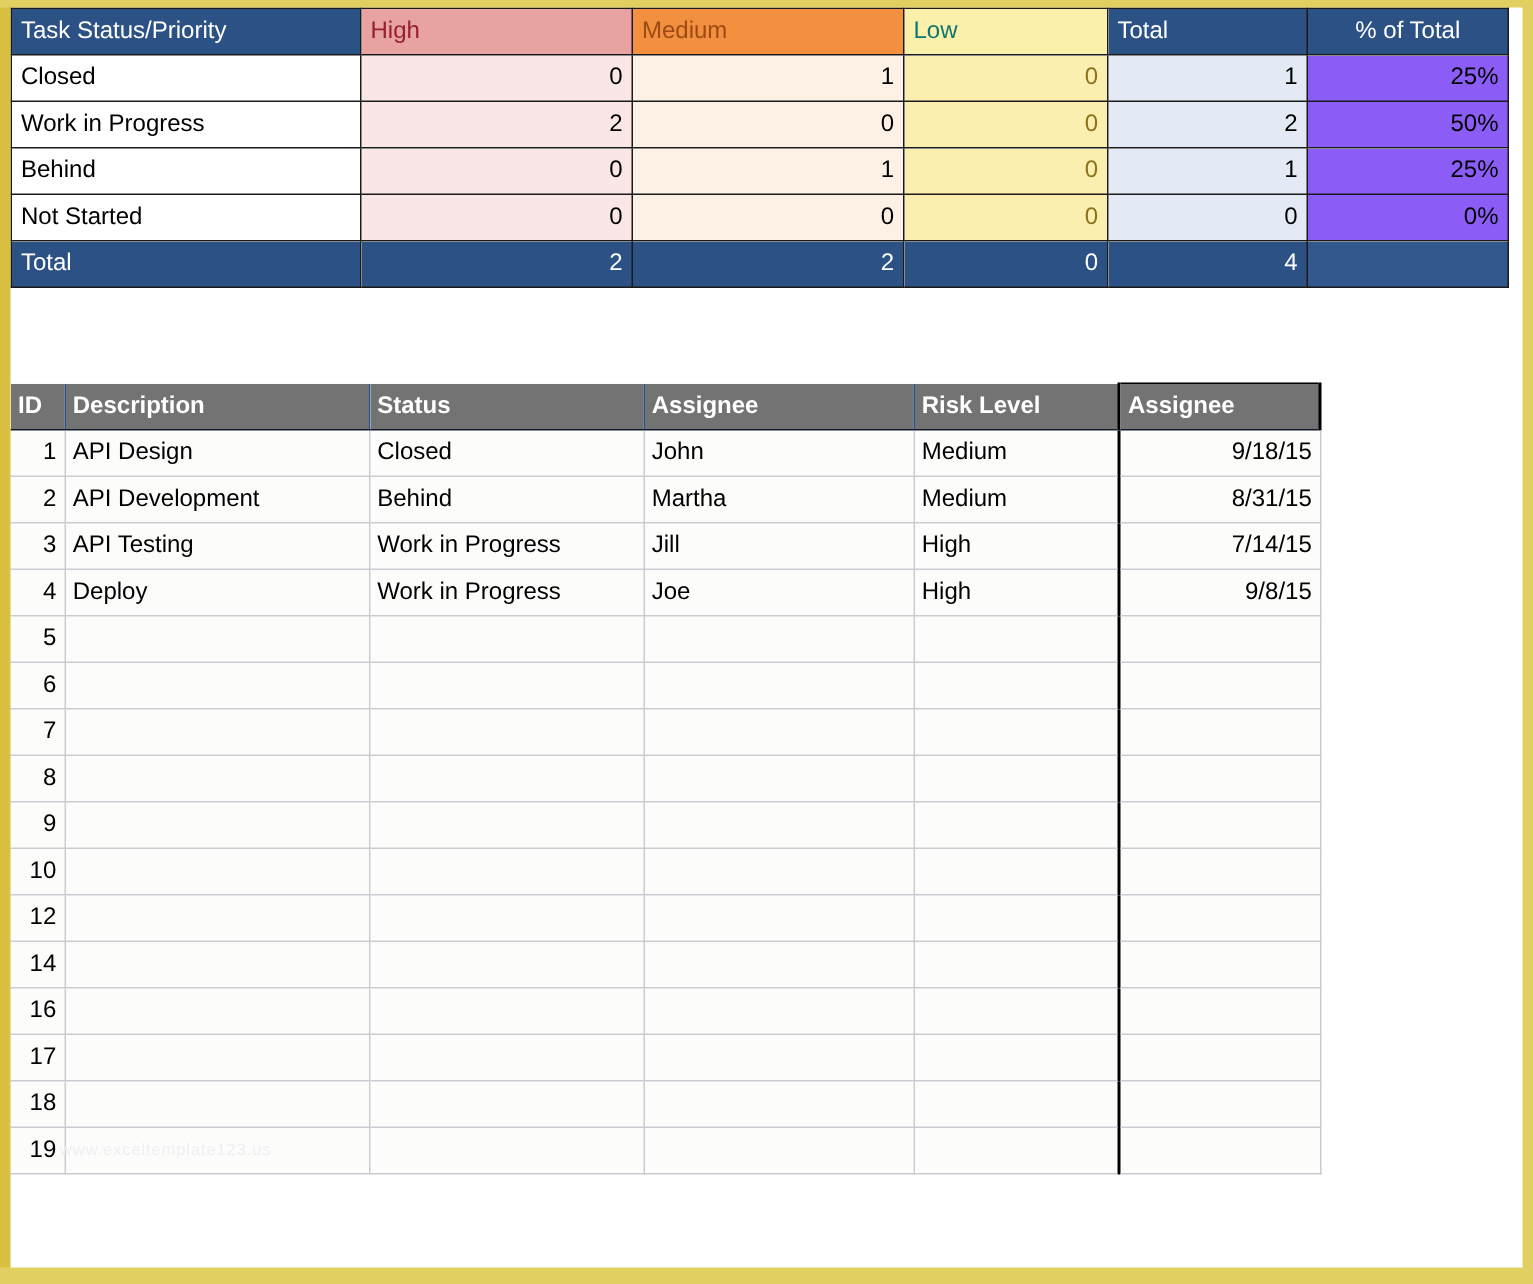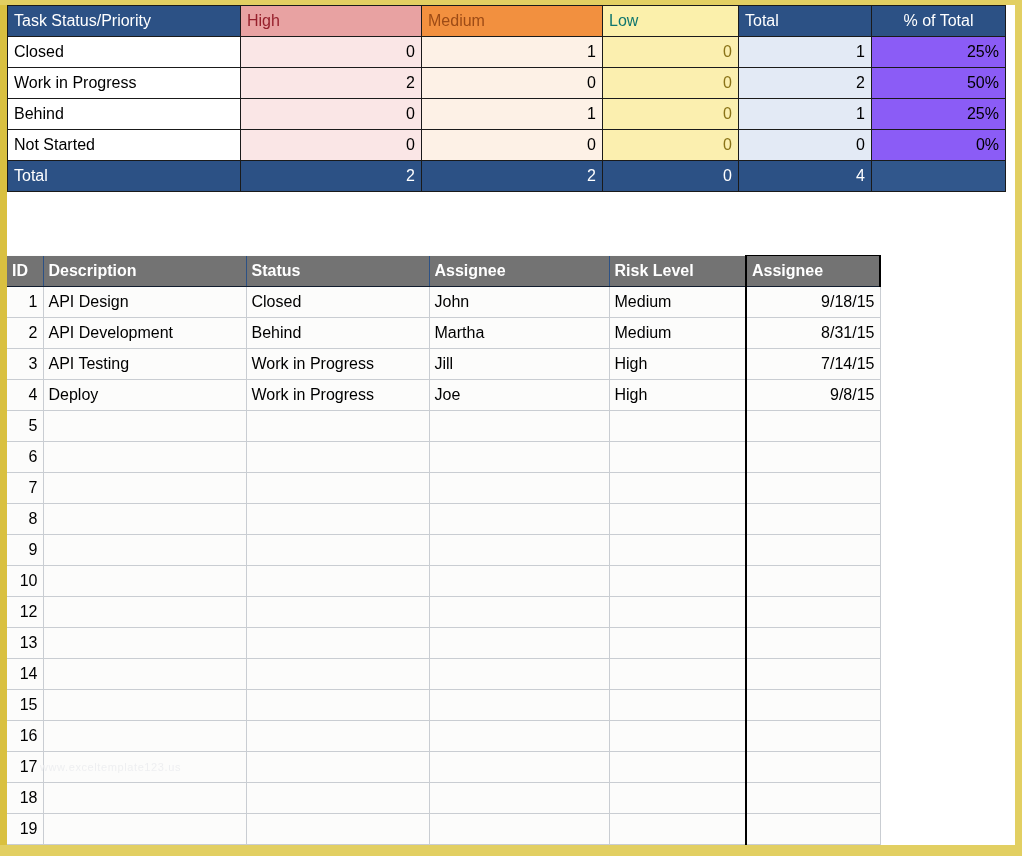--- a/index.html
+++ b/index.html
@@ -415,37 +415,21 @@
       </tr>
       <tr>
         <td class="det-id">12</td>
         <td></td>
         <td></td>
         <td></td>
         <td class="risk-empty"></td>
         <td class="det-deadline"></td>
       </tr>
       <tr>
-        <td class="det-id">13</td>
-        <td></td>
-        <td></td>
-        <td></td>
-        <td class="risk-empty"></td>
-        <td class="det-deadline"></td>
-      </tr>
-      <tr>
         <td class="det-id">14</td>
-        <td></td>
-        <td></td>
-        <td></td>
-        <td class="risk-empty"></td>
-        <td class="det-deadline"></td>
-      </tr>
-      <tr>
-        <td class="det-id">15</td>
         <td></td>
         <td></td>
         <td></td>
         <td class="risk-empty"></td>
         <td class="det-deadline"></td>
       </tr>
       <tr>
         <td class="det-id">16</td>
         <td></td>
         <td></td>

